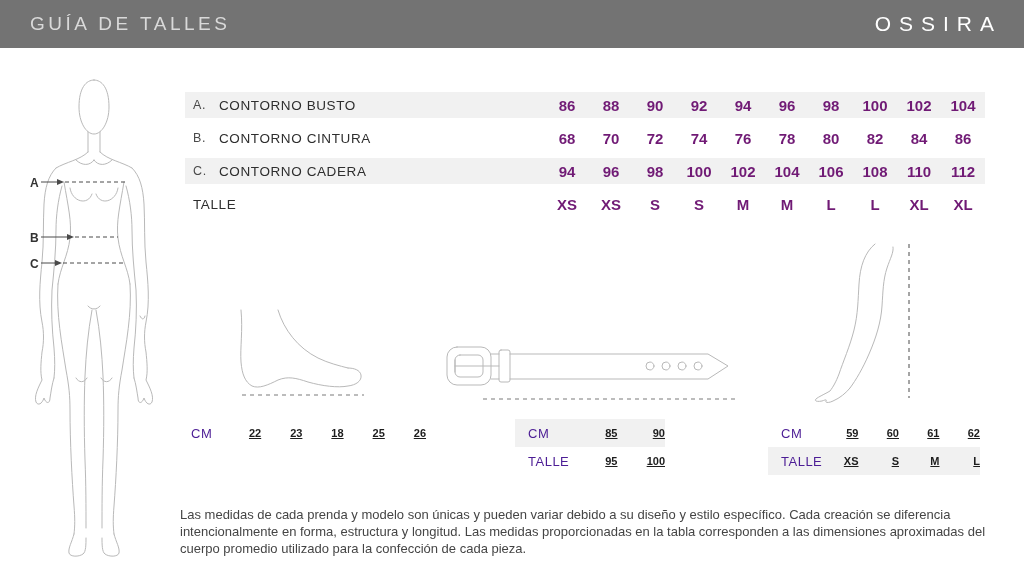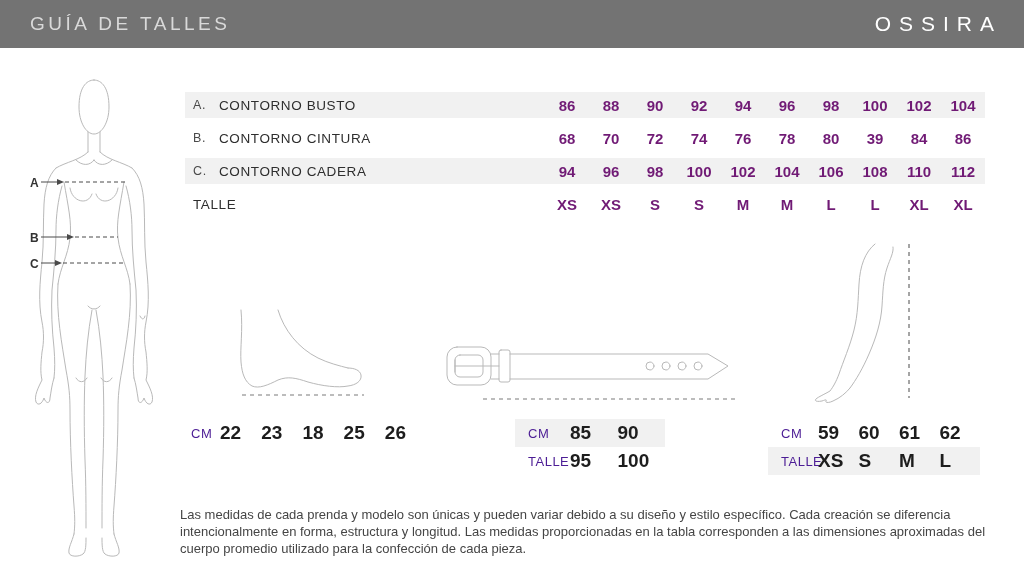--- a/index.html
+++ b/index.html
@@ -27,21 +27,21 @@
   .mt-key{width:26px;color:#4a4a4a;font-size:12.5px;flex:none;}
   .mt-key:empty{display:none;}
   .mt-values{flex:1;display:flex;}
   .mt-val{flex:1;text-align:center;font-weight:700;font-size:15px;color:#701a75;}
 
   
   .small-table{position:absolute;}
   .st-row{display:flex;align-items:center;height:28px;}
   .st-row.shaded{background:#f1f1f1;}
   .st-label{flex:none;padding-left:13px;box-sizing:border-box;font-size:13px;color:#4c1d95;letter-spacing:0.5px;}
-  .st-val{flex:1;text-align:left;font-weight:700;font-size:19px;color:#1d1d1d;}
+  .st-val{flex:1;text-align:right;font-weight:700;font-size:11px;color:#1d1d1d;text-decoration:underline;}
   #shoe-table{left:178px;top:419px;width:248px;}
   #shoe-table .st-label{width:42px;}
   #belt-table{left:515px;top:419px;width:150px;}
   #belt-table .st-label{width:55px;}
   #sleeve-table{left:768px;top:419px;width:212px;}
   #sleeve-table .st-label{width:50px;}
 
   
   svg{position:absolute;overflow:visible;}
   .draw{stroke:#b9b9b9;stroke-width:1;fill:none;stroke-linecap:round;stroke-linejoin:round;}
@@ -135,21 +135,21 @@
         <span>CONTORNO CINTURA</span>
       </div>
     <div class="mt-values">
         <span class="mt-val">68</span>
         <span class="mt-val">70</span>
         <span class="mt-val">72</span>
         <span class="mt-val">74</span>
         <span class="mt-val">76</span>
         <span class="mt-val">78</span>
         <span class="mt-val">80</span>
-        <span class="mt-val">39</span>
+        <span class="mt-val">82</span>
         <span class="mt-val">84</span>
         <span class="mt-val">86</span>
       </div>
   </div>
   <div class="mt-row shaded">
     <div class="mt-label">
         <span class="mt-key">C.</span>
         <span>CONTORNO CADERA</span>
       </div>
     <div class="mt-values">

